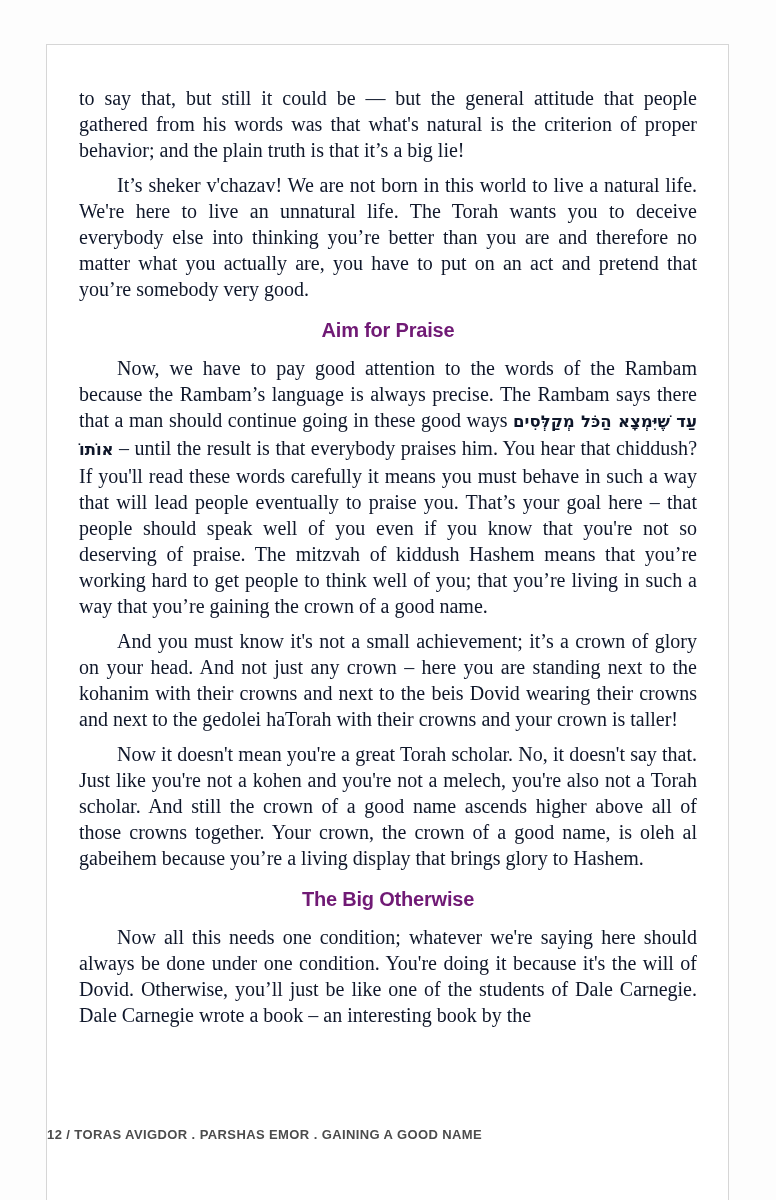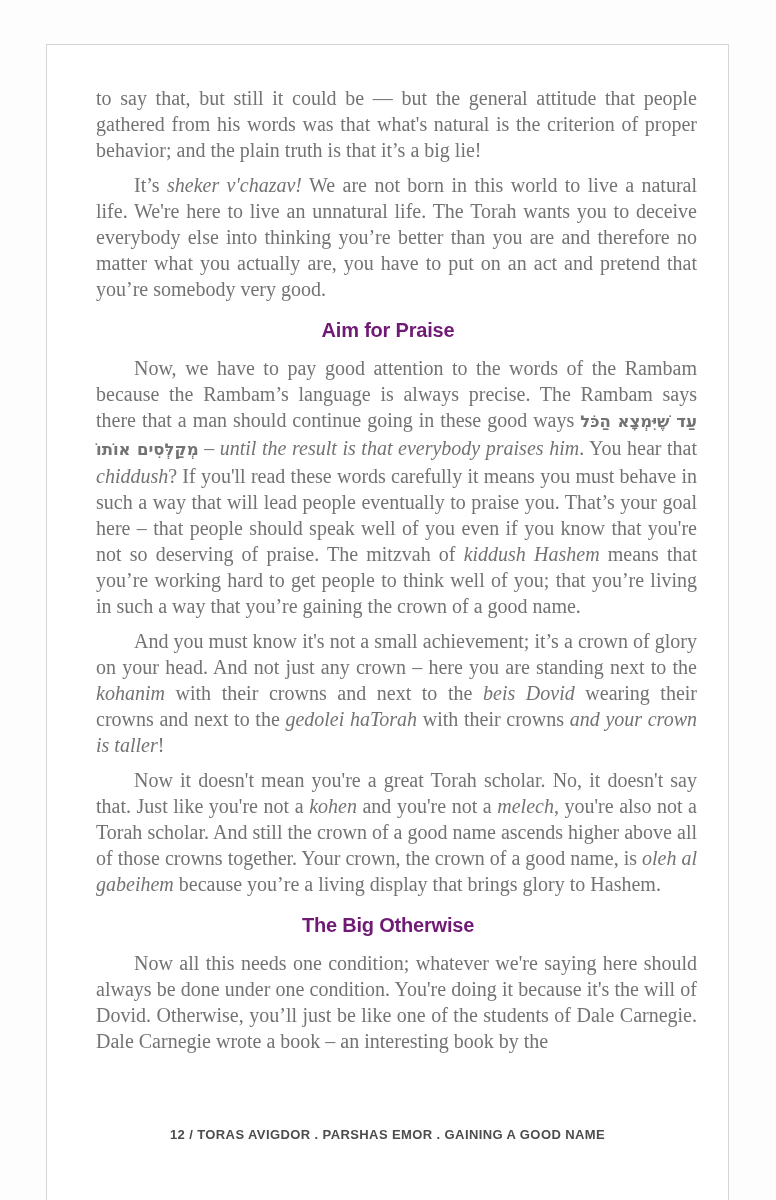--- a/index.html
+++ b/index.html
@@ -18,48 +18,47 @@
     width: 683px;
     height: 1256px;
     box-sizing: border-box;
     background: #ffffff;
     border: 1px solid #d6d6d6;
     padding: 40px 31px 0 32px;
   }
   .body-para {
     font-size: 20px;
     line-height: 26px;
-    color: #737373;
+    color: #0f172a;
     text-align: justify;
-    margin: 0 0 9px 17px;
+    margin: 0 0 9px 0;
     text-indent: 38px;
   }
   .body-para.noindent { text-indent: 0; }
-  .it { font-style: italic; }
+  .it { }
   .heb {
     font-family: "DejaVu Sans", sans-serif;
     font-weight: bold;
     font-size: 16.5px;
     unicode-bidi: isolate;
   }
   .section-heading {
     font-family: "Liberation Sans", sans-serif;
     font-weight: bold;
     font-size: 20px;
     letter-spacing: -0.2px;
     color: #701a75;
     text-align: center;
     margin: 17px 0 13px 0;
   }
   .page-footer {
     position: absolute;
     left: 0;
     right: 0;
     top: 1082px;
-    text-align: center;
     font-family: "Liberation Sans", sans-serif;
     font-weight: bold;
     font-size: 13px;
     letter-spacing: 0.4px;
     color: #4c4c4c;
   }
 </style>
 </head>
 <body>
 

